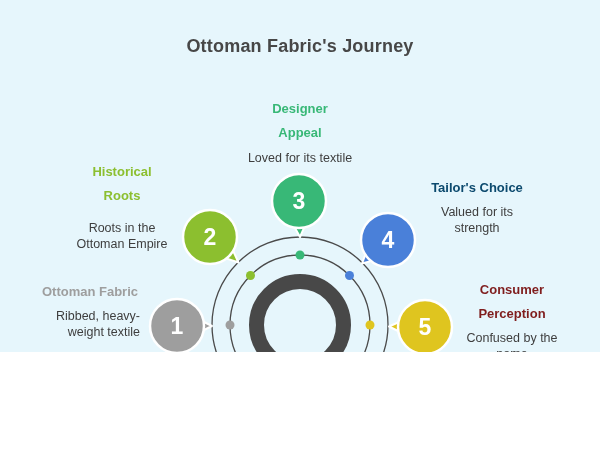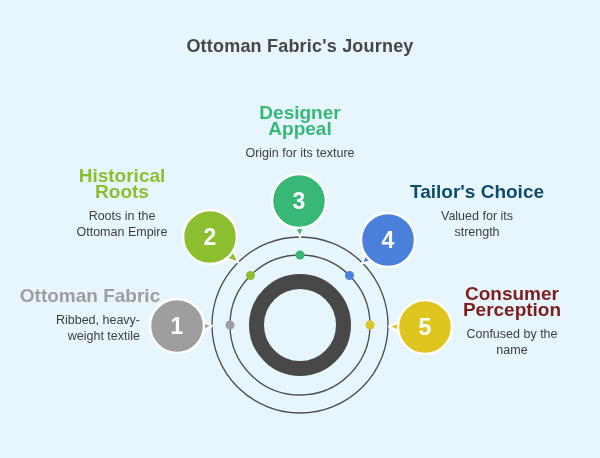--- a/index.html
+++ b/index.html
@@ -1,42 +1,42 @@
 <!DOCTYPE html>
 <html><head>
 <meta charset="utf-8">
 <style>
   html,body{margin:0;padding:0;}
   .stage{
-    position:relative;width:600px;height:458px;overflow:hidden;
+    position:relative;width:600px;height:352px;overflow:hidden;
     background:#E6F6FC;
     font-family:"Liberation Sans",sans-serif;
   }
   .title{
     position:absolute;top:36px;left:0;right:0;margin:0;
     text-align:center;font-size:18px;font-weight:bold;color:#474747;
     letter-spacing:0.2px;
   }
   svg{position:absolute;left:0;top:0;}
   .orbit{fill:none;stroke:#4A4A4A;stroke-width:1.3;}
   .core-ring{fill:none;stroke:#484848;stroke-width:15;}
   .badge-circle{stroke:#FFFFFF;stroke-width:2.5;}
   .badge-tail{stroke:#FFFFFF;stroke-width:2;stroke-linejoin:round;}
   .badge-num{
     fill:#FFFFFF;font-family:"Liberation Sans",sans-serif;
     font-size:23px;font-weight:bold;text-anchor:middle;
   }
   .label{position:absolute;text-align:center;}
-  .head{font-weight:bold;font-size:19px;line-height:16px;margin:8px auto;}
+  .head{font-weight:bold;font-size:13px;line-height:24px;margin:0 auto;}
   .sub{font-size:12.5px;line-height:16px;color:#3E3E3E;margin:4px auto 0;}
   .lb-0{left:15px;top:280px;width:150px;}
   .lb-0 .sub{width:100px;text-align:right;}
   .lb-1{left:52px;top:160px;width:140px;}
   .lb-1 .head{width:90px;}
-  .lb-1 .sub{width:110px;margin-top:6px;}
+  .lb-1 .sub{width:110px;margin-top:12px;}
   .lb-2{left:230px;top:97px;width:140px;}
   .lb-2 .head{width:90px;}
   .lb-2 .sub{margin-top:5px;}
   .lb-3{left:407px;top:176px;width:140px;}
   .lb-3 .sub{width:90px;}
   .lb-4{left:442px;top:278px;width:140px;}
   .lb-4 .head{width:110px;}
   .lb-4 .sub{width:110px;}
 </style>
 </head>
@@ -95,21 +95,21 @@
     <div class="sub">Ribbed, heavy-weight textile</div>
   </div>
 
   <div class="label lb-1">
     <div class="head" style="color: rgb(140, 191, 47);">Historical Roots</div>
     <div class="sub">Roots in the Ottoman Empire</div>
   </div>
 
   <div class="label lb-2">
     <div class="head" style="color: rgb(56, 184, 119);">Designer Appeal</div>
-    <div class="sub">Origin for its texture</div>
+    <div class="sub">Loved for its textile</div>
   </div>
 
   <div class="label lb-3">
     <div class="head" style="color: #0c4a6e;">Tailor's Choice</div>
     <div class="sub">Valued for its strength</div>
   </div>
 
   <div class="label lb-4">
     <div class="head" style="color: #7f1d1d;">Consumer Perception</div>
     <div class="sub">Confused by the name</div>

